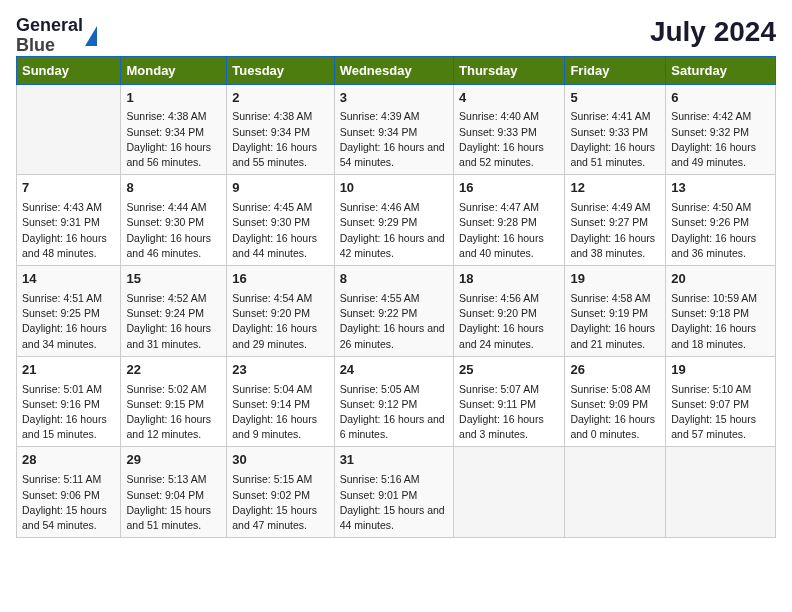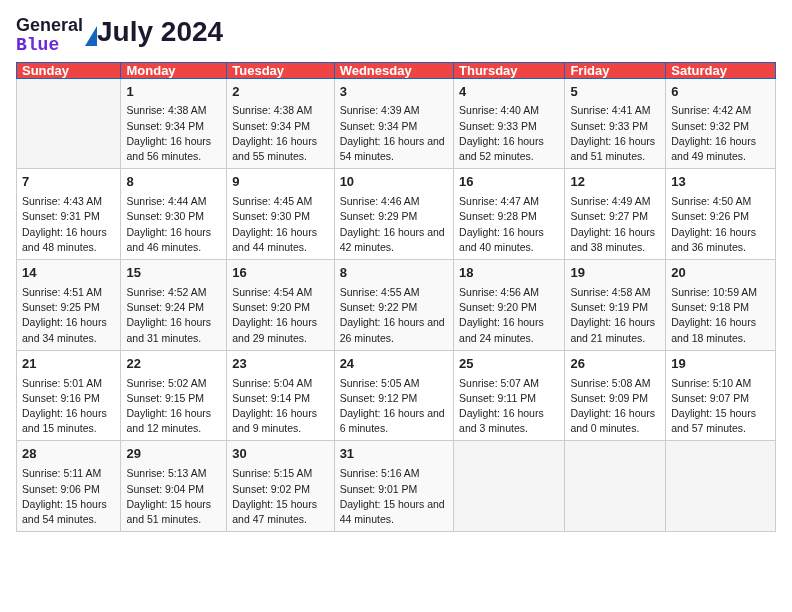--- a/index.html
+++ b/index.html
@@ -5,37 +5,37 @@
     * { box-sizing: border-box; margin: 0; padding: 0; }
     body {
       font-family: Arial, sans-serif;
       background: #fff;
       width: 792px;
       min-height: 612px;
       padding: 16px;
     }
     .header {
       display: flex;
-      justify-content: flex-start;
+      justify-content: space-between;
       align-items: flex-start;
-      margin-bottom: 6px;
+      margin-bottom: 0;
     }
     .logo {
       display: flex;
       align-items: center;
     }
     .logo-text {
       display: flex;
       flex-direction: column;
       font-size: 18px;
       font-weight: bold;
       line-height: 1.1;
     }
     .logo-general { color: #1a1a2e; }
-    .logo-blue { color: #6d28d9; font-family: Liberation Mono, monospace; }
+    .logo-blue { color: #404040; }
     .logo-triangle {
       width: 0; height: 0;
       border-left: 12px solid transparent;
       border-right: 0px solid transparent;
       border-bottom: 20px solid #1565c0;
       margin-left: 2px;
       align-self: center;
     }
     .title-block {
       text-align: right;
@@ -48,24 +48,24 @@
     .location {
       font-size: 16px;
       color: #333;
     }
     table {
       width: 100%;
       border-collapse: collapse;
       font-size: 10.5px;
     }
     thead tr th {
-      background-color: #ef4444;
+      background-color: #4d7c0f;
       color: #fff;
       text-align: left;
-      padding: 0 5px;
+      padding: 6px 5px;
       font-size: 13px;
       font-weight: bold;
       border: 1px solid #1565c0;
     }
     tbody tr td {
       border: 1px solid #ccc;
       vertical-align: top;
       padding: 4px 5px;
       min-height: 80px;
       color: #222;

